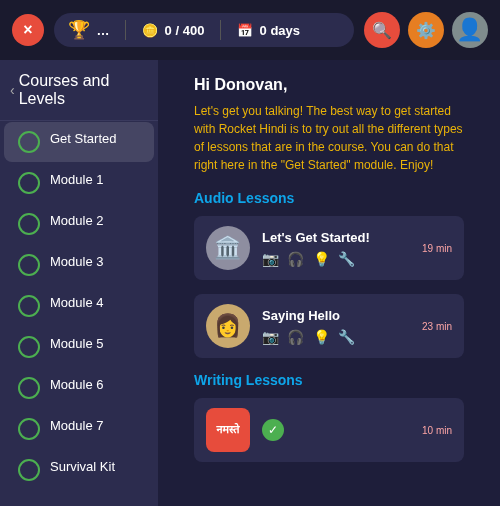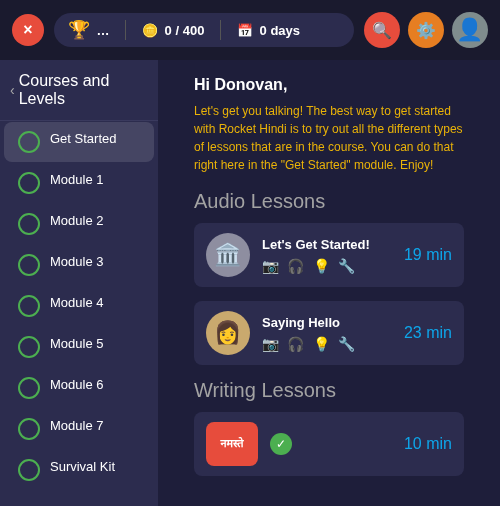--- a/index.html
+++ b/index.html
@@ -141,23 +141,23 @@
       font-weight: bold;
       margin-bottom: 8px;
     }
     .intro-text {
       color: #eab308;
       font-size: 12px;
       line-height: 1.5;
       margin-bottom: 16px;
     }
     .section-title {
-      color: #a3a3a3;
-      font-size: 20px;
-      font-weight: normal;
+      color: #0ea5e9;
+      font-size: 14px;
+      font-weight: bold;
       margin-bottom: 10px;
     }
     .lesson-card {
       background: #2c2c4e;
       border-radius: 8px;
       display: flex;
       align-items: center;
       padding: 10px 12px;
       margin-bottom: 14px;
       gap: 12px;
@@ -172,43 +172,43 @@
       background: #555;
     }
     .lesson-thumbnail.taj { background: #8e8ea0; }
     .lesson-thumbnail.lady { background: #c9a96e; }
     .lesson-thumbnail.namaste {
       background: #e74c3c;
       font-size: 12px;
       font-weight: bold;
       color: white;
       border-radius: 8px;
-      width: 52px; height: 44px;
+      width: 44px; height: 44px;
     }
     .lesson-info {
       flex: 1;
     }
     .lesson-title {
       color: white;
       font-size: 13px;
       font-weight: bold;
       margin-bottom: 6px;
     }
     .lesson-icons {
       display: flex;
       gap: 8px;
       align-items: center;
     }
     .lesson-icon {
       font-size: 14px;
       color: #aaa;
     }
     .lesson-duration {
-      color: #0ea5e9;
-      font-size: 16px;
+      color: #fca5a5;
+      font-size: 10px;
       margin-left: auto;
       text-align: center;
     }
     .check-circle {
       width: 22px; height: 22px;
       border-radius: 50%;
       background: #4caf50;
       display: flex; align-items: center; justify-content: center;
       color: white;
       font-size: 12px;

